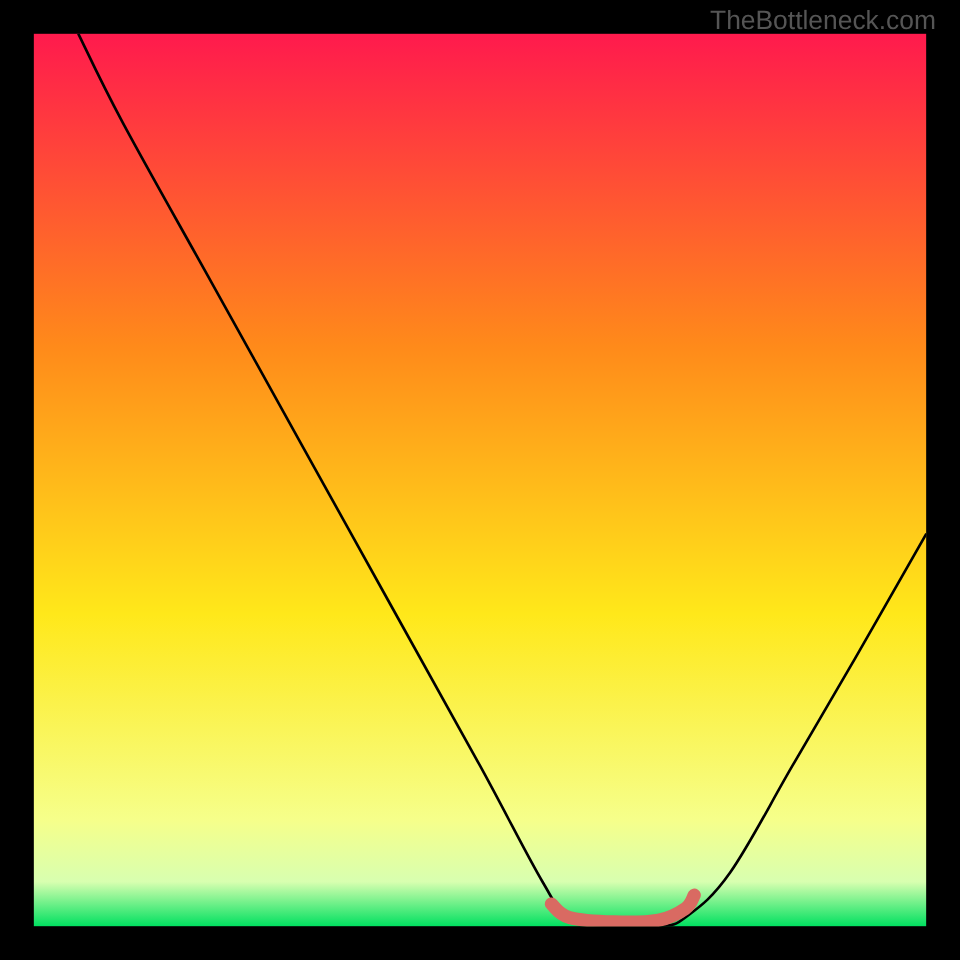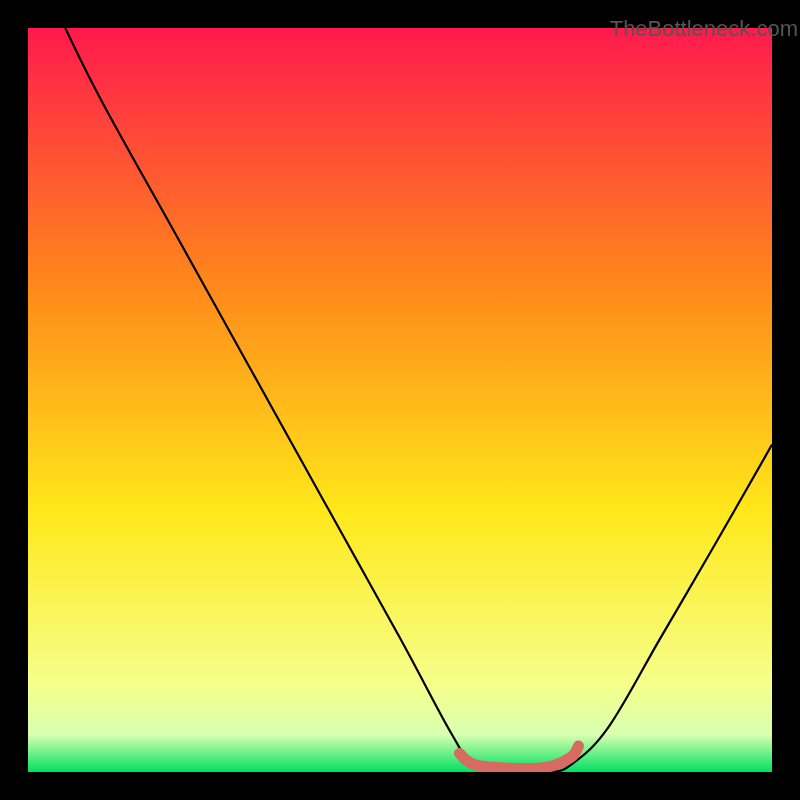--- a/index.html
+++ b/index.html
@@ -7,25 +7,24 @@
     padding: 0;
     width: 800px;
     height: 800px;
     background: #000;
     position: relative;
     font-family: Arial, sans-serif;
   }
   .watermark {
     position: absolute;
     top: 4px;
-    right: 2px;
+    right: 20px;
     color: #555;
     font-size: 22px;
     z-index: 10;
-    margin-top: 12px;
   }
   .plot {
     position: absolute;
     left: 28px;
     top: 28px;
     width: 744px;
     height: 744px;
   }
   svg {
     display: block;

